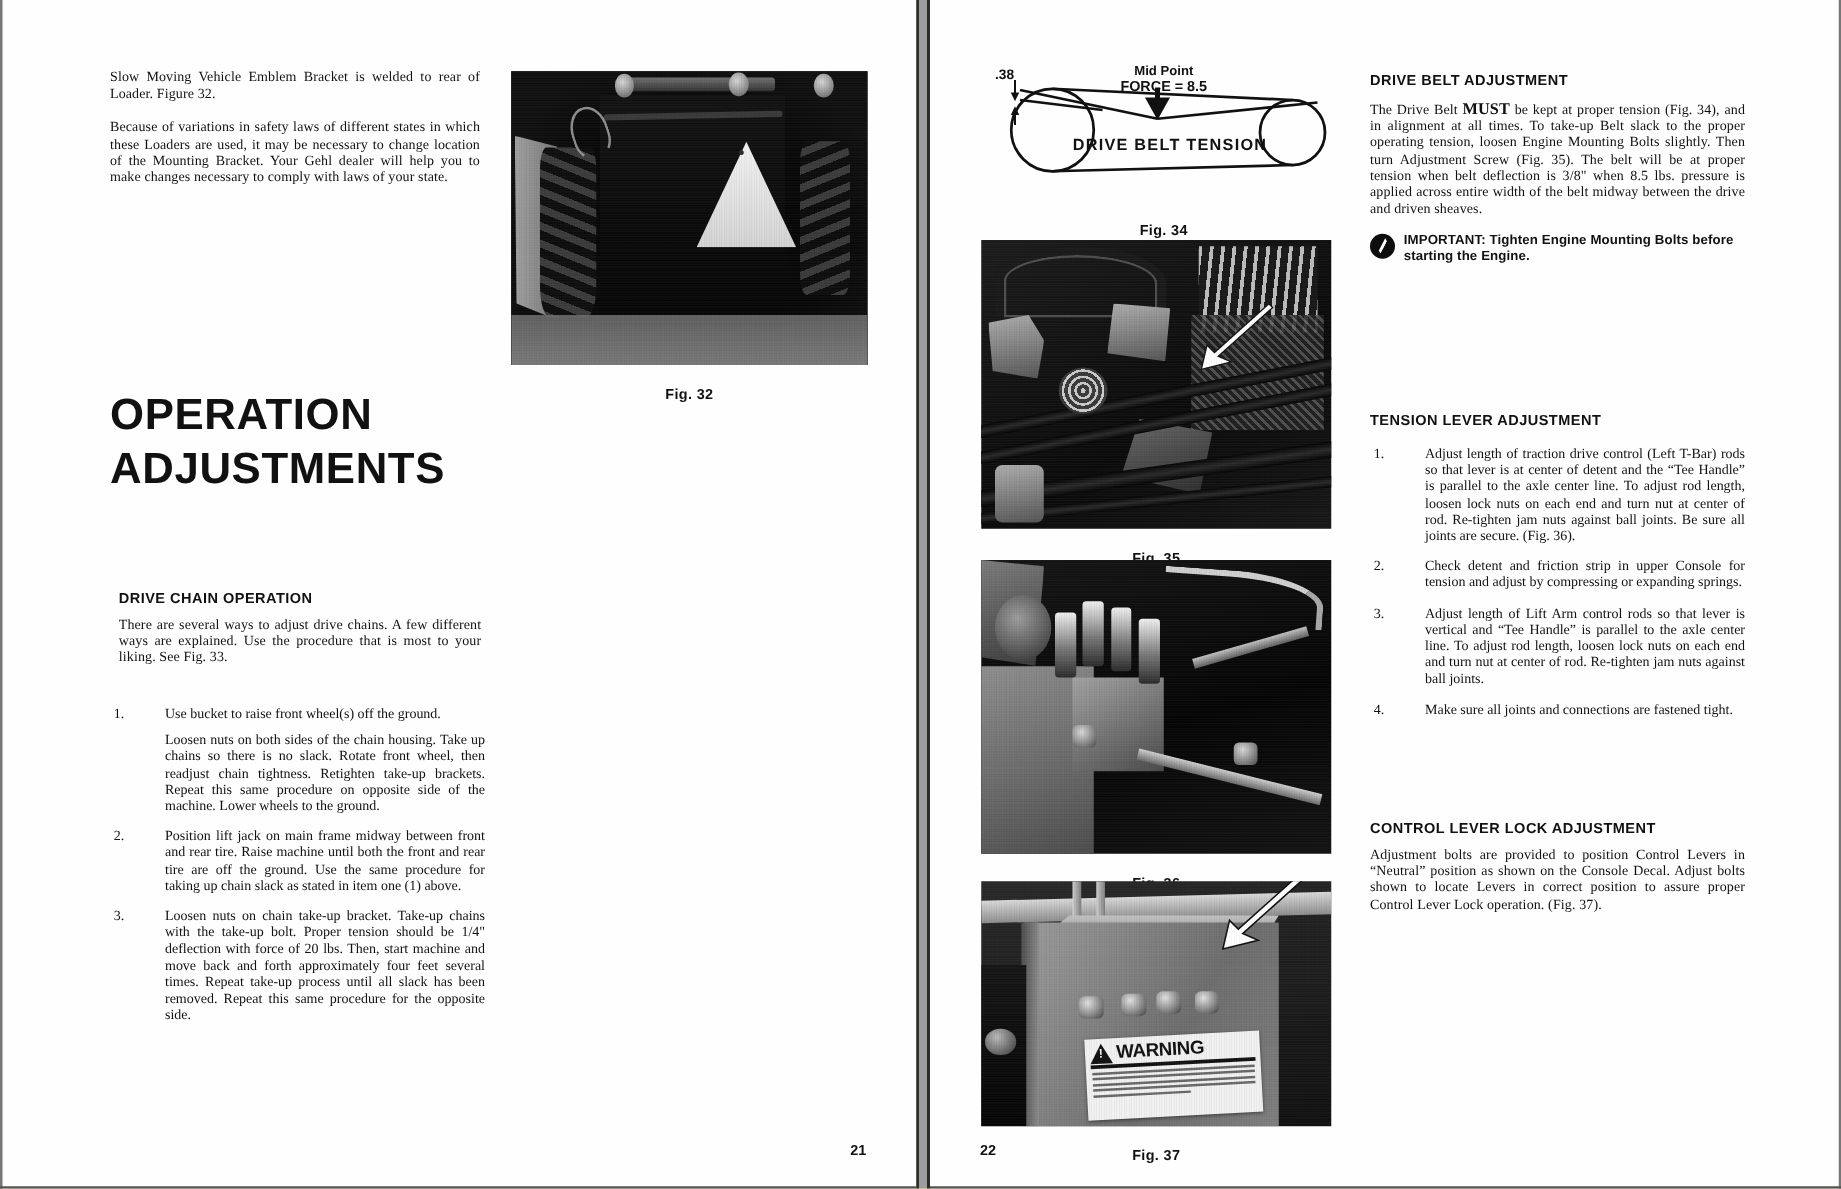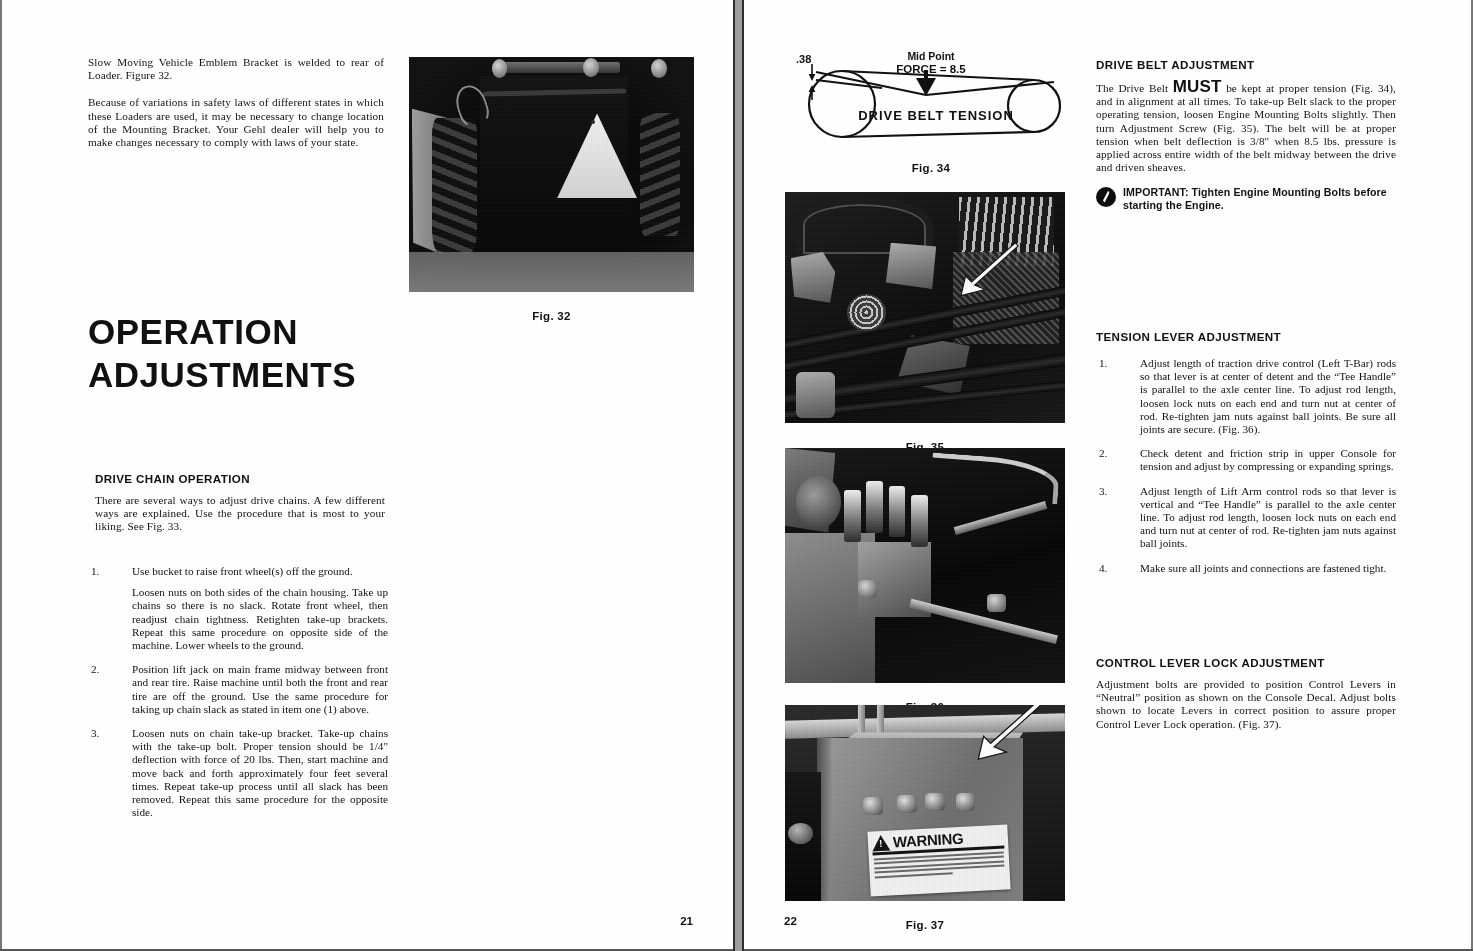--- a/index.html
+++ b/index.html
@@ -214,21 +214,21 @@
   .callout .badge:after{content:"";position:absolute;left:8px;top:3px;width:4px;height:13px;
       background:#fff;transform:rotate(22deg);
       clip-path:polygon(45% 0,100% 16%,72% 100%,18% 86%);}
   .callout .ctext{font-family:"Liberation Sans", sans-serif;font-weight:bold;
       font-size:10.6px;line-height:13px;letter-spacing:.1px;}
 
   .pageno{position:absolute;bottom:24px;font-family:"Liberation Sans", sans-serif;
       font-weight:bold;font-size:11.5px;}
   .pageno.left{right:40px;}
   .pageno.right{left:40px;}
-  .mustb{font-family:Liberation Sans, sans-serif;font-weight:bold;font-size:17px;}
+  .mustb{font-family:Liberation Serif, serif;font-weight:bold;font-size:13px;}
 </style>
 </head>
 <body>
 
 <div class="spread">
 
   <div class="page page-left">
     <div class="edge-left"></div>
 
     <div class="col" style="left:88px;top:56px;width:296px;">
@@ -314,21 +314,21 @@
           <polygon points="26,37 22.6,44 29.4,44" fill="#111"></polygon>
 
           <line x1="140" y1="22" x2="140" y2="38" stroke="#111" stroke-width="4"></line>
           <polygon points="140,48 130,30 150,30" fill="#111"></polygon>
           <text class="dim" x="10" y="15" font-size="11" fill="#111">.38</text>
           <text x="145" y="12" font-size="10.5" text-anchor="middle" fill="#111">Mid Point</text>
           <text x="145" y="25" font-size="11.5" text-anchor="middle" fill="#111">FORCE = 8.5</text>
           <text x="150" y="72" font-size="13" text-anchor="middle" fill="#111" letter-spacing="1">DRIVE BELT TENSION</text>
         </svg>
       </div>
-      <div class="cap" style="margin-top:0;">Fig. 34</div>
+      <div class="cap" style="margin-top:16px;">Fig. 34</div>
     </div>
 
     <div class="col" style="left:41px;top:192px;width:280px;">
       <div class="photo f35" style="width:280px;height:231px;">
         <div class="fins"></div>
         <div class="screen"></div>
         <div class="hose"></div>
         <div class="blk k1"></div>
         <div class="blk k2"></div>
         <div class="plate2"></div>

